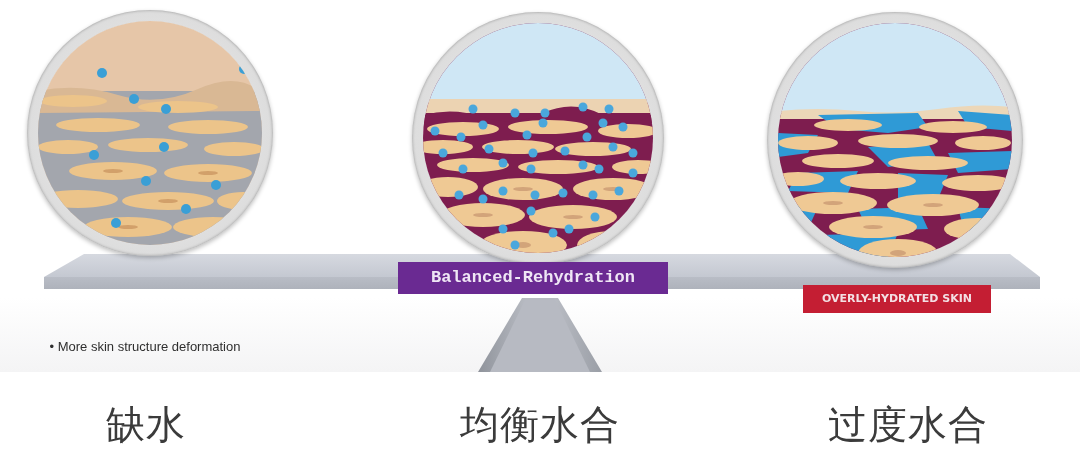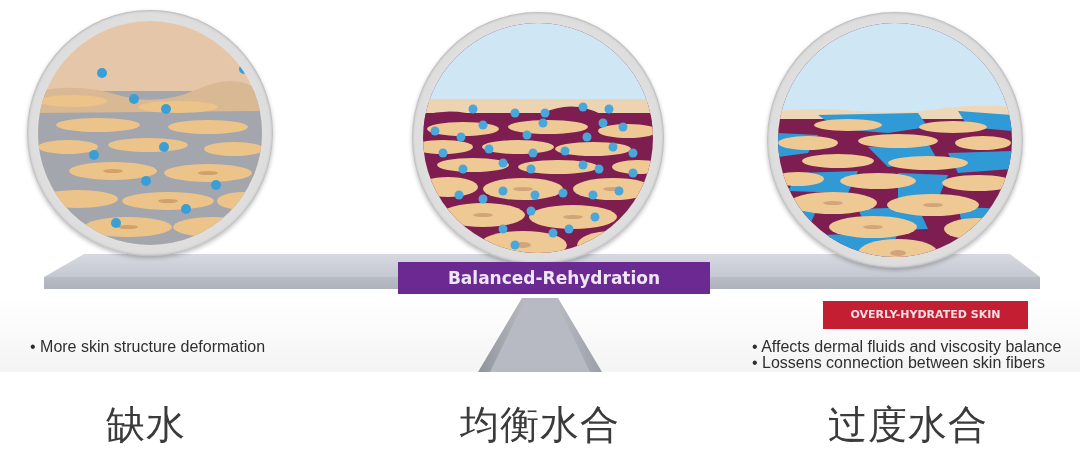--- a/index.html
+++ b/index.html
@@ -30,21 +30,21 @@
   .lens-inner svg { display:block; width:100%; height:100%; }
   
   .tag {
     position:absolute; color:#f3dfe3; font-weight:bold; text-align:center;
     font-family:"DejaVu Sans", sans-serif; letter-spacing:0;
     white-space:nowrap;
   }
   .tag-red { background:#c41e33; font-size:11px; line-height:28px; height:28px; }
   .tag-purple { background:#6a2a92; color:#efe6f5; font-size:17px; line-height:32px; height:32px; }
   .note {
-    position:absolute; font-size:16px; color:#2f2f2f; line-height:16px; text-align:center;
+    position:absolute; font-size:13px; color:#2f2f2f; line-height:16px; text-align:center;
     font-family:"Liberation Sans", sans-serif; white-space:nowrap;
   }
   .caption {
     position:absolute; top:398px; font-size:39px; color:#3b3b3b; font-weight:normal;
     font-family:"DejaVu Sans", sans-serif; white-space:nowrap; letter-spacing:1px;
   }
 </style>
 </head>
 <body>
 
@@ -237,27 +237,23 @@
         <g fill="#d2a47a">
           <ellipse cx="55" cy="180" rx="10" ry="2"></ellipse>
           <ellipse cx="155" cy="182" rx="10" ry="2"></ellipse>
           <ellipse cx="95" cy="204" rx="10" ry="2"></ellipse>
           <ellipse cx="120" cy="230" rx="8" ry="3"></ellipse>
         </g>
       </svg>
     </div>
   </div>
 
-  <div class="tag tag-purple" style="left:398px; top:262px; width:312px;">Balanced-Rehydration</div>
-  <div class="tag tag-red" style="left:803px; top:301px; width:205px;margin-left:20px;">OVERLY-HYDRATED SKIN</div>
+  <div class="tag tag-purple" style="left:398px; top:262px; width:270px;font-family:Liberation Mono, monospace;">Balanced-Rehydration</div>
+  <div class="tag tag-red" style="left:803px; top:285px; width:188px;">OVERLY-HYDRATED SKIN</div>
 
   <div class="note" style="left:30px; top:339px; width:230px;">
     <div>• More skin structure deformation</div>
-  </div>
-  <div class="note" style="left:752px; top:339px; width:280px;">
-    <div>• Affects dermal fluids and viscosity balance</div>
-    <div>• Lossens connection between skin fibers</div>
   </div>
 </div>
 
 <div class="caption" style="left:106px;">缺水</div>
 <div class="caption" style="left:460px;">均衡水合</div>
 <div class="caption" style="left:828px;">过度水合</div>
 
 </body></html>

